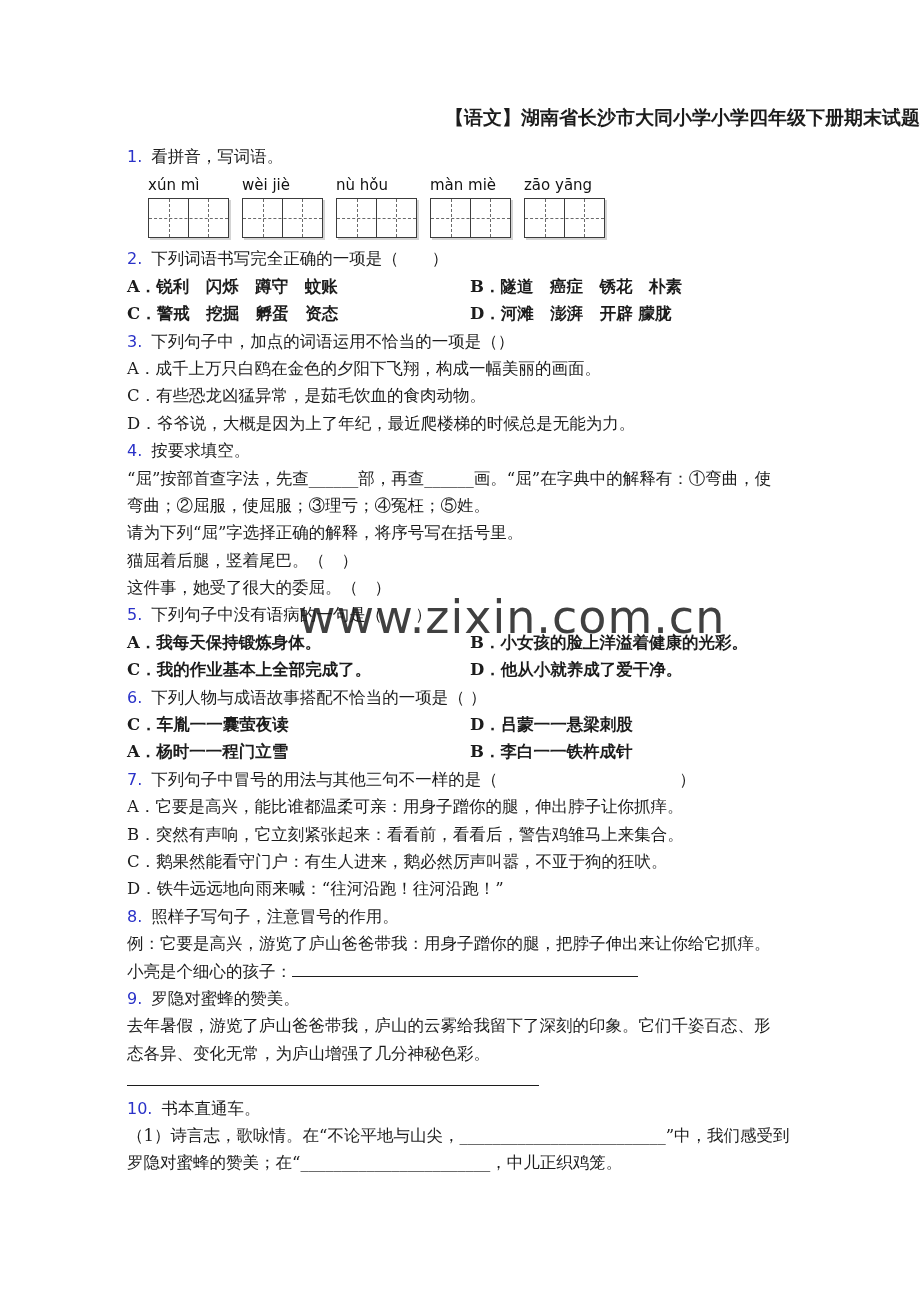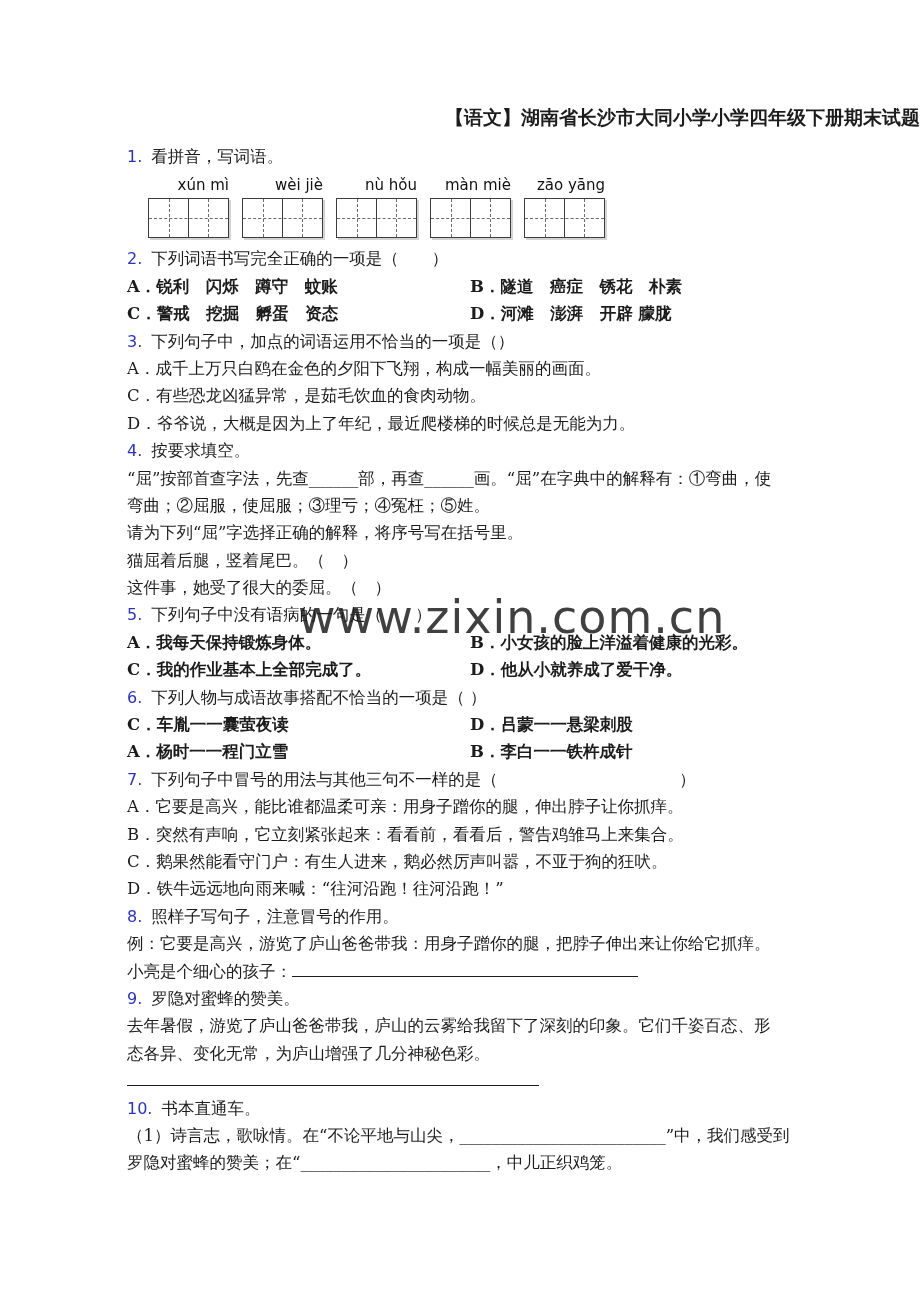--- a/index.html
+++ b/index.html
@@ -23,21 +23,21 @@
   .qnum {
     color:#2a32c8; margin-right:9px;
     font-family:"DejaVu Sans","Liberation Sans",sans-serif; font-size:16px;
   }
   .row2 { display:flex;font-weight:bold; }
   .row2 .c1 { width:343px; flex:0 0 343px; }
   .boxrow { display:flex; gap:13px; margin-left:21px; margin-top:3px; height:72px; }
   .group { width:81px; flex:0 0 81px; }
   .pinyin {
     font-family:"DejaVu Sans","Liberation Sans",sans-serif;
-    font-size:15px; height:25px; line-height:25px; text-align:right; color:#111; white-space:pre;
+    font-size:15px; height:25px; line-height:25px; text-align:left; color:#111; white-space:pre;
   }
   .cbox {
     position:relative; width:81px; height:40px; box-sizing:border-box;
     border:1.6px solid #3c3c3c; background:#fff;
     box-shadow:2px 2px 0 rgba(160,160,160,.45);
   }
   .cbox .vmid { position:absolute; top:0; bottom:0; left:50%; width:1.6px; margin-left:-0.8px; background:#3c3c3c; }
   .cbox .hdash { position:absolute; left:0; right:0; top:50%; margin-top:-0.8px; border-top:1.6px dashed #6a6a6a; }
   .cbox .vdl { position:absolute; top:0; bottom:0; left:25%; border-left:1.6px dashed #6a6a6a; }
   .cbox .vdr { position:absolute; top:0; bottom:0; left:75%; border-left:1.6px dashed #6a6a6a; }

